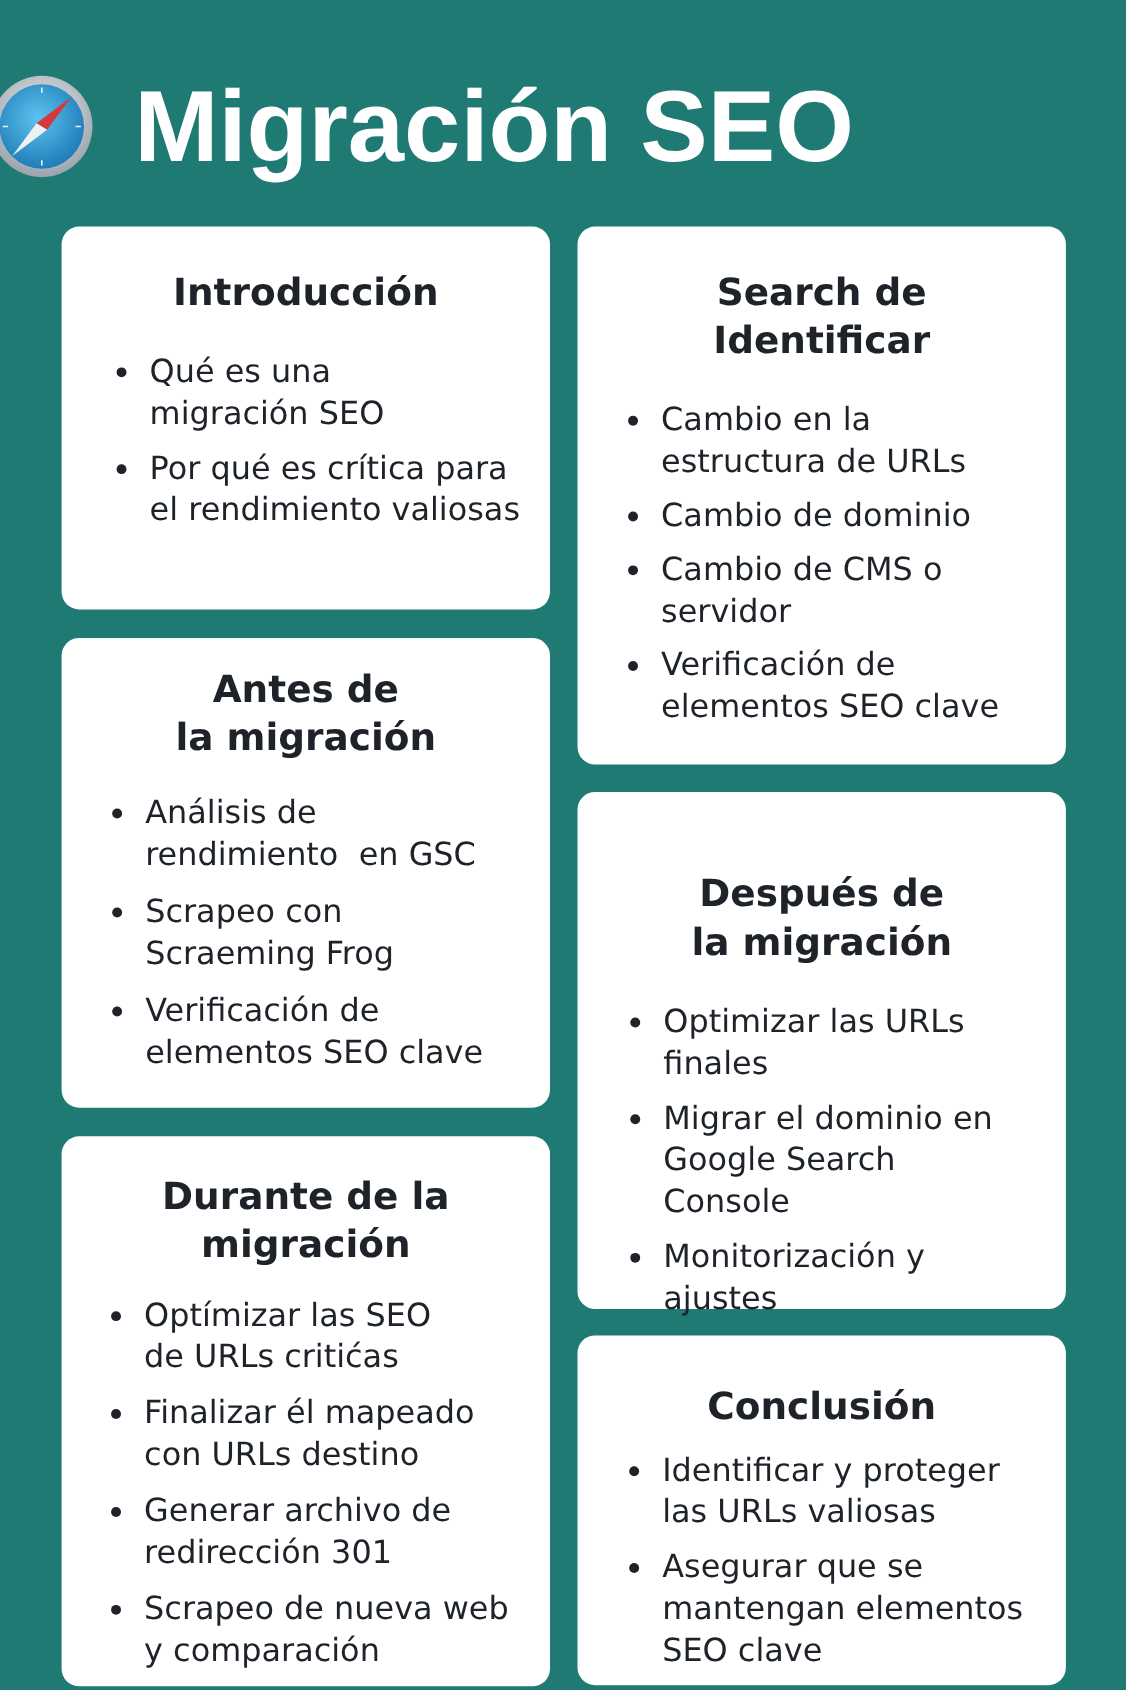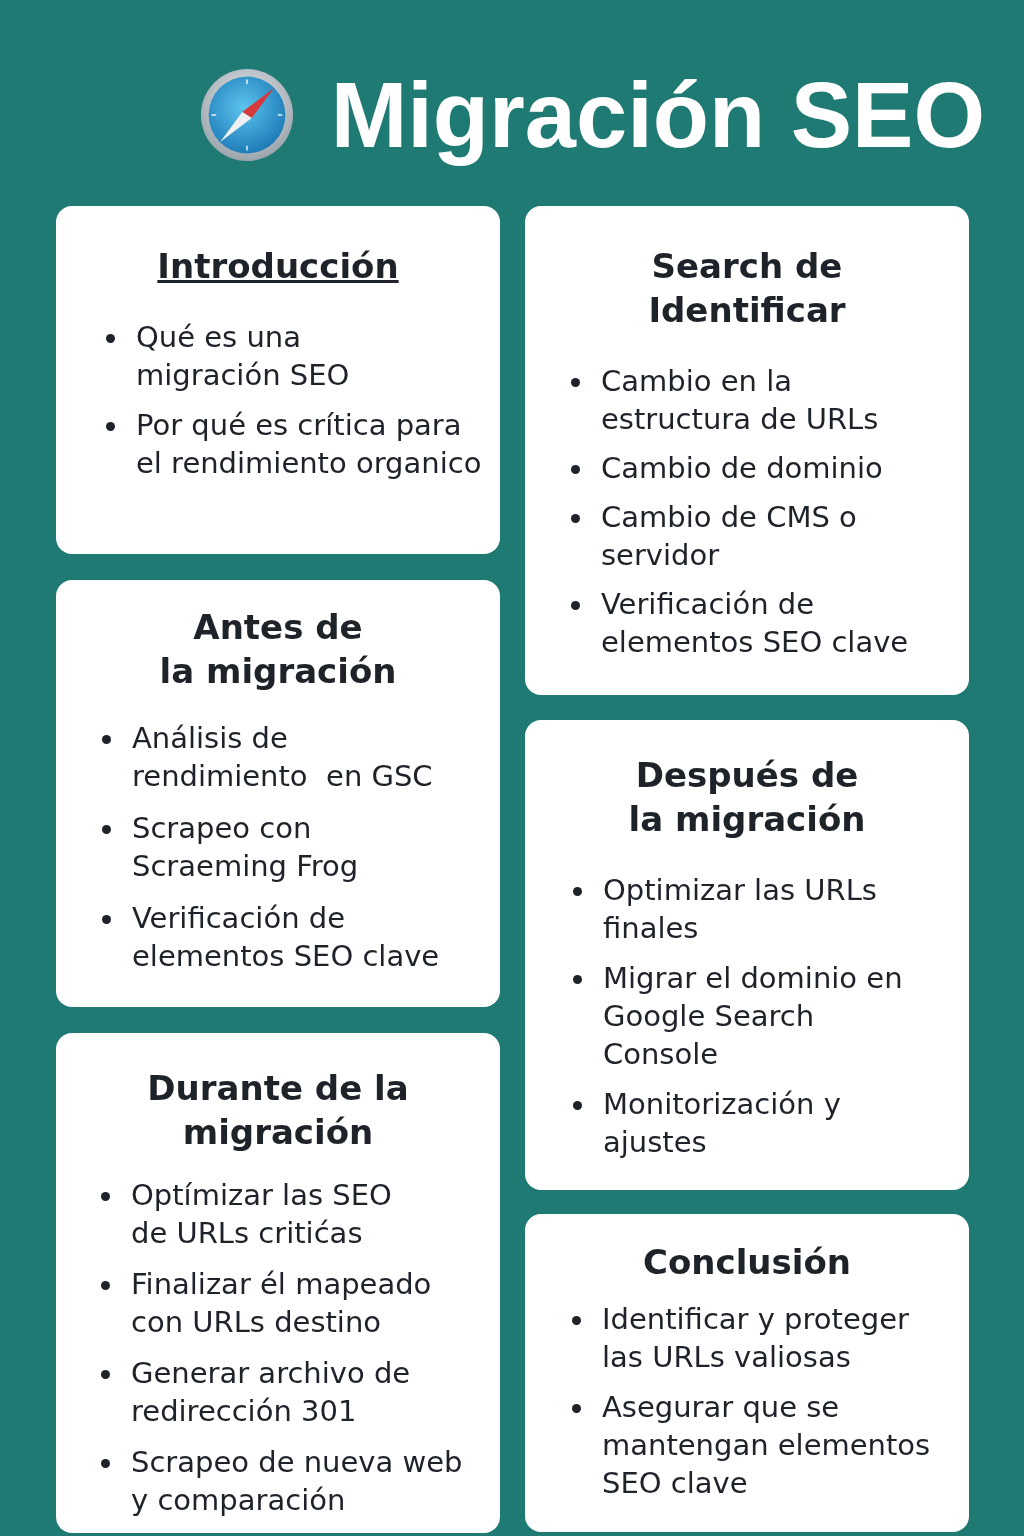--- a/index.html
+++ b/index.html
@@ -5,21 +5,21 @@
     html, body { margin: 0; padding: 0; }
     body {
       width: 1024px; height: 1536px;
       background: #1f7a74;
       font-family: "DejaVu Sans", "Liberation Sans", sans-serif;
       position: relative; overflow: hidden;
       color: #1e2229;
     }
     .header {
       position: absolute; left: 0; top: 60px; width: 985px; height: 110px;
-      display: flex; align-items: center; justify-content: flex-end;
+      display: flex; align-items: center; justify-content: flex-start;
     }
     .compass { width: 96px; height: 96px; margin-right: 36px; margin-left: -10px; }
     .title {
       color: #ffffff; font-family: "Liberation Sans", sans-serif; font-weight: bold;
       font-size: 92px; letter-spacing: 0px; line-height: 1;
     }
     .card {
       position: absolute; background: #ffffff; border-radius: 16px;
       box-sizing: border-box;
     }
@@ -30,45 +30,45 @@
     .card ul { margin: 0; padding: 0; list-style: none; }
     .card li {
       position: relative; font-size: 29px; line-height: 38px; color: #1e2229;
       padding-left: 0; margin-bottom: 12px;
     }
     .card li::before {
       content: ""; position: absolute; left: -30px; top: 16px;
       width: 9px; height: 9px; border-radius: 50%; background: #1e2229;
     }
     #card-intro { left: 56px; top: 206px; width: 444px; height: 348px; }
-    #card-intro h2 { padding-top: 38px; text-decoration: underline; }
+    #card-intro h2 { padding-top: 38px; }
     #card-intro ul { margin-left: 80px; margin-top: 30px; }
 
     #card-tipos { left: 525px; top: 206px; width: 444px; height: 489px; }
     #card-tipos h2 { padding-top: 38px; }
     #card-tipos ul { margin-left: 76px; margin-top: 30px; }
     #card-tipos li { margin-bottom: 11px; }
 
     #card-antes { left: 56px; top: 580px; width: 444px; height: 427px; }
     #card-antes h2 { padding-top: 25px; }
     #card-antes ul { margin-left: 76px; margin-top: 26px; }
     #card-antes li { margin-bottom: 14px; }
 
     #card-despues { left: 525px; top: 720px; width: 444px; height: 470px; }
-    #card-despues h2 { padding-top: 33px; }
+    #card-despues h2 { padding-top: 33px; margin-top: 38px; }
     #card-despues ul { margin-left: 78px; margin-top: 30px; }
     #card-despues li { margin-bottom: 12px; }
 
     #card-durante { left: 56px; top: 1033px; width: 444px; height: 500px; }
     #card-durante h2 { padding-top: 33px; }
     #card-durante ul { margin-left: 75px; margin-top: 22px; }
     #card-durante li { margin-bottom: 13px; }
 
     #card-conclusion { left: 525px; top: 1214px; width: 444px; height: 318px; }
-    #card-conclusion h2 { padding-top: 26px; }
+    #card-conclusion h2 { padding-top: 43px; }
     #card-conclusion ul { margin-left: 77px; margin-top: 16px; }
     #card-conclusion li { margin-bottom: 12px; }
   </style>
 </head>
 <body>
 
 <div class="header">
   <svg class="compass" viewBox="0 0 100 100">
     <defs>
       <radialGradient id="rim" cx="50%" cy="40%" r="60%">
@@ -91,21 +91,21 @@
     <polygon points="78,22 55,53 45,47" fill="#d9383a"></polygon>
     <polygon points="22,78 45,47 55,53" fill="#eef0f2"></polygon>
   </svg>
   <span class="title">Migración SEO</span>
 </div>
 
 <div class="card" id="card-intro">
   <h2>Introducción</h2>
   <ul>
     <li style="width:300px">Qué es una migración SEO</li>
-    <li style="width:350px">Por qué es crítica para el rendimiento organico</li>
+    <li style="width:350px">Por qué es crítica para el rendimiento valiosas</li>
   </ul>
 </div>
 
 <div class="card" id="card-tipos">
   <h2>
     <span>Search de</span><br>
     <span>Identificar</span>
   </h2>
   <ul>
     <li style="width:300px">Cambio en la estructura de URLs</li>

